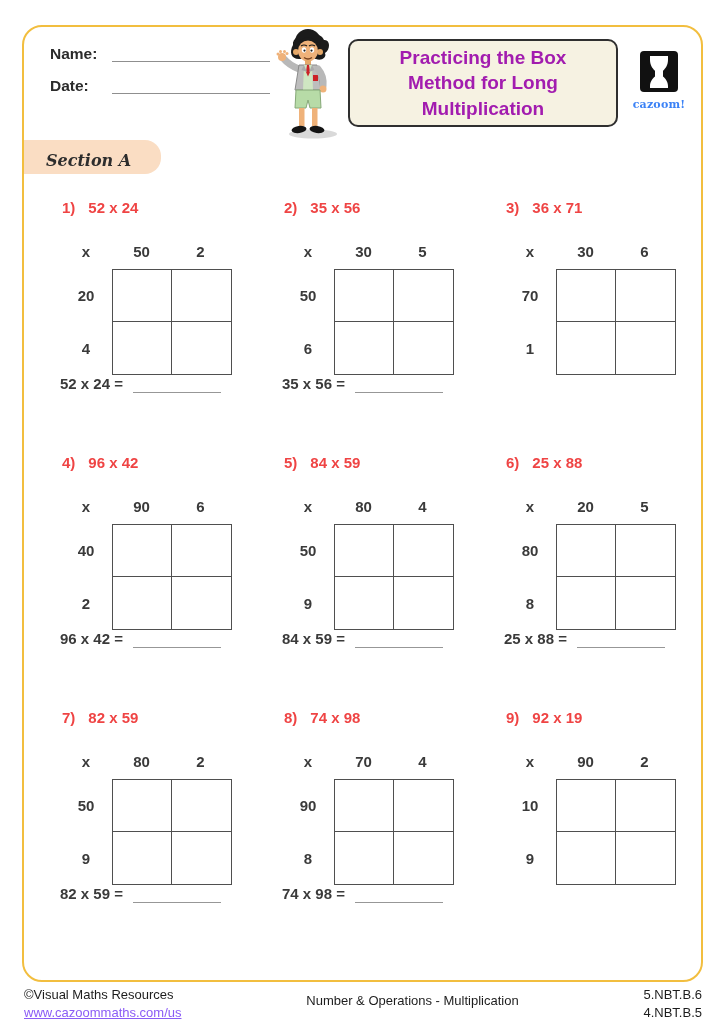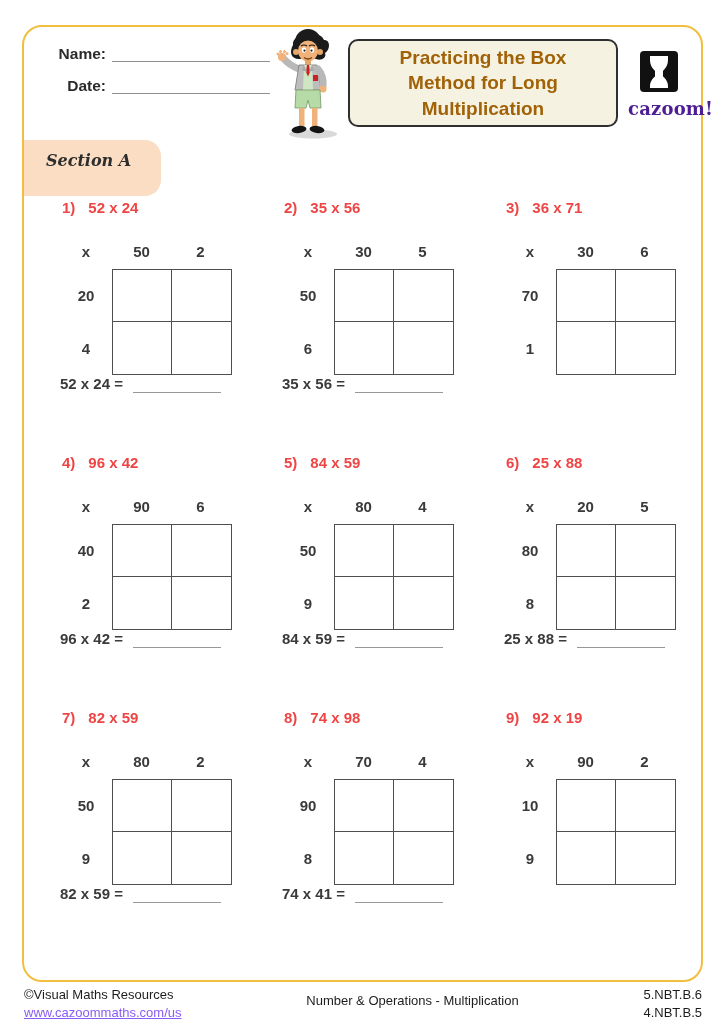--- a/index.html
+++ b/index.html
@@ -19,56 +19,56 @@
     width: 677px; height: 953px;
     border: 2px solid #F2BE3F;
     border-radius: 20px;
     background: #ffffff;
   }
 
   
   .field-row { position: absolute; left: 26px; font-size: 15.5px; font-weight: bold; color: #2b2b2b; }
   .field-row.name { top: 18px; }
   .field-row.date { top: 50px; }
-  .field-label { display: inline-block; width: 56px; text-align: right; }
+  .field-label { display: inline-block; width: 56px; }
   .write-line {
     display: inline-block; width: 158px; height: 2px;
     border-bottom: 1.6px solid #8f8f8f;
     vertical-align: -3px; margin-left: 6px;
   }
 
   .boy { position: absolute; left: 246px; top: 1px; }
 
   .title-box {
     position: absolute; left: 324px; top: 12px;
     width: 266px; height: 84px;
     background: #F6F2E2;
     border: 2px solid #2F2F2F;
     border-radius: 10px;
     display: flex; align-items: center; justify-content: center;
   }
   .title-box .title-text {
     max-width: 226px;
     text-align: center;
     font-size: 19px; font-weight: bold; line-height: 1.32;
-    color: #a16207;
+    color: #a21caf;
   }
 
   .logo { position: absolute; left: 604px; top: 24px; width: 62px; text-align: center; }
   .logo-text {
     font-family: "DejaVu Serif", serif;
-    font-weight: bold; font-size: 18px; color: #4c1d95;
+    font-weight: bold; font-size: 11px; color: #3b82f6;
     margin-top: 1px; letter-spacing: 0.2px;
   }
 
   
   .section-label {
     position: absolute; left: 0; top: 113px;
     background: #FADDC3;
-    padding: 11px 30px 26px 22px;
+    padding: 11px 30px 4px 22px;
     border-radius: 0 16px 16px 0;
     font-family: "DejaVu Serif", serif;
     font-style: italic; font-weight: bold;
     font-size: 16px; color: #2d2d2d;
   }
 
   
   .problems {
     position: absolute; left: 36px; top: 172px;
     display: grid;
@@ -383,21 +383,21 @@
         <span>8</span>
       </div>
       <div class="boxes">
         <div class="cell"></div>
         <div class="cell"></div>
         <div class="cell"></div>
         <div class="cell"></div>
       </div>
     </div>
     <div class="p-answer">
-      <span>74 x 41 =</span><span class="answer-blank"></span>
+      <span>74 x 98 =</span><span class="answer-blank"></span>
     </div>
   </div>
 
   <div class="problem">
     <div class="p-title">
       <span class="p-num">9)</span><span>92 x 19</span>
     </div>
     <div class="p-head">
       <span>x</span>
       <span>90</span>

